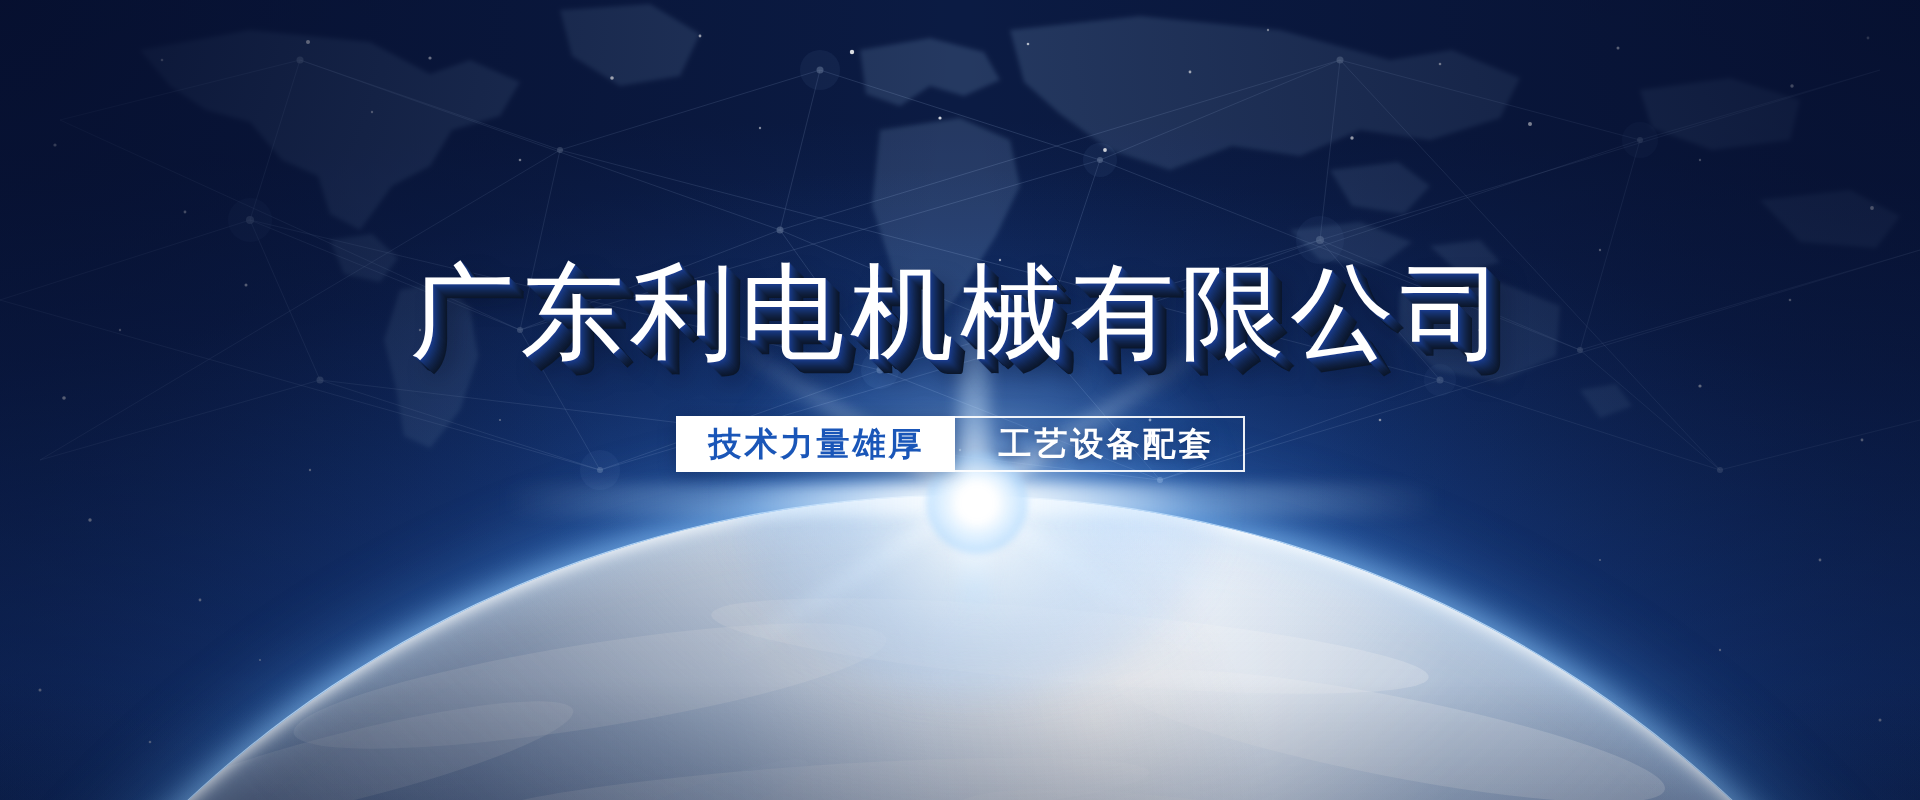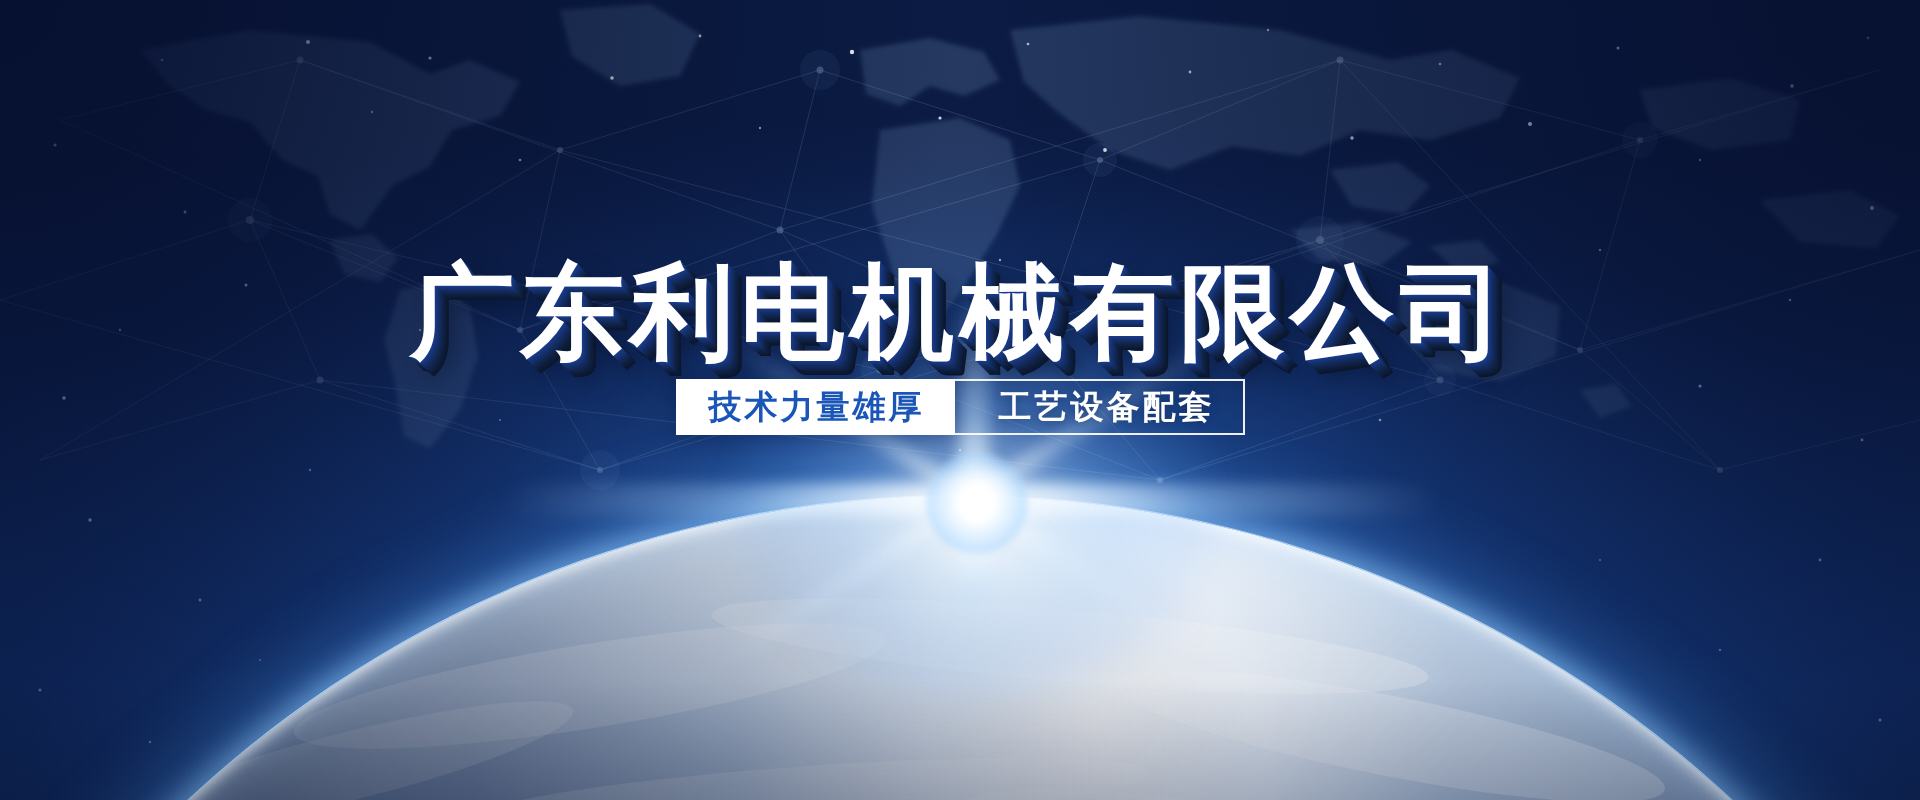--- a/index.html
+++ b/index.html
@@ -163,21 +163,21 @@
   }
   .title-row{
     position:absolute;
     left:0; right:0;
     top:186px;
     text-align:center;
   }
   .main-title{
     display:inline-block;
     font-family:"DejaVu Sans","Liberation Sans",sans-serif;
-    font-weight:700;
+    font-weight:400;
     font-size:104px;
     line-height:1.08;
     letter-spacing:6px;
     color:#ffffff;
     white-space:nowrap;
     text-shadow:
       1px 1px 0 #19398a, 2px 2px 0 #18377f, 3px 3px 0 #163476,
       4px 4px 0 #15316d, 5px 5px 0 #142e65, 6px 6px 0 #132b5d,
       7px 7px 0 #122855, 8px 8px 0 #11254e, 9px 9px 0 #102247,
       10px 10px 0 #0f2041, 11px 11px 0 #0e1d3b, 12px 12px 0 #0d1b36,
@@ -198,20 +198,21 @@
   .tag-pill{
     display:flex;
     align-items:center;
     justify-content:center;
     font-family:"DejaVu Sans","Liberation Sans",sans-serif;
     font-weight:700;
     font-size:33px;
     letter-spacing:3px;
     height:56px;
     box-sizing:border-box;
+    margin-top:37px;
   }
   .tag-solid{
     background:#ffffff;
     color:#1a56b8;
     padding:0 30px 0 33px;
     box-shadow:0 2px 18px rgba(6,20,55,.30);
   }
   .tag-outline{
     background:rgba(34,86,170,.10);
     color:#ffffff;

